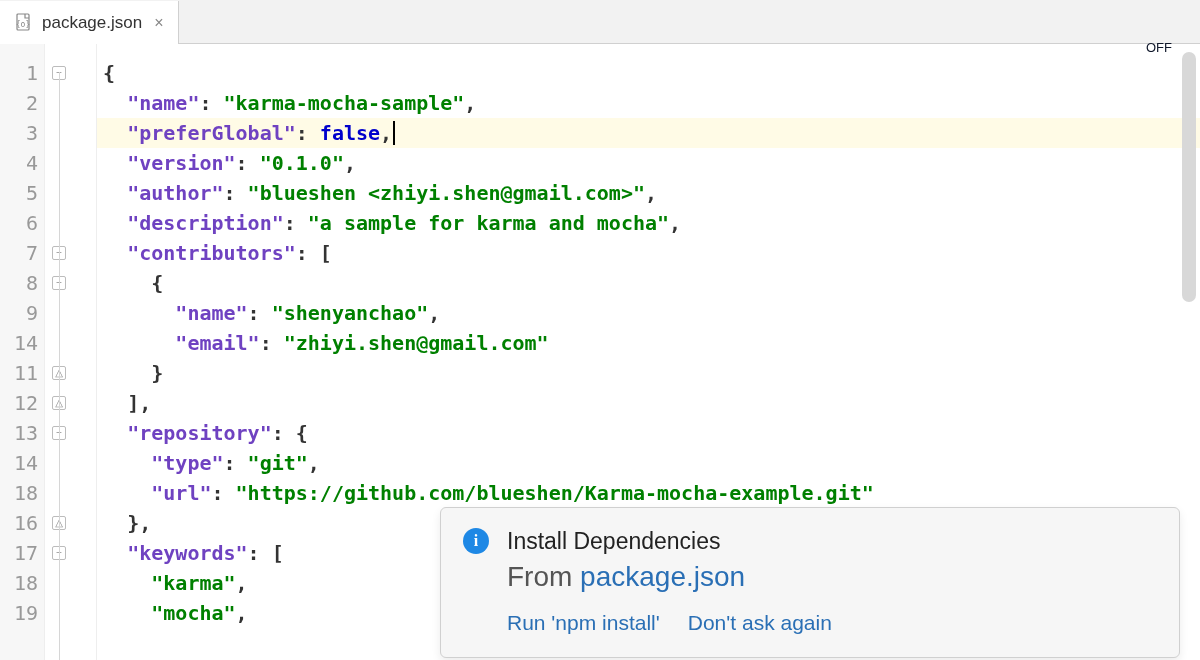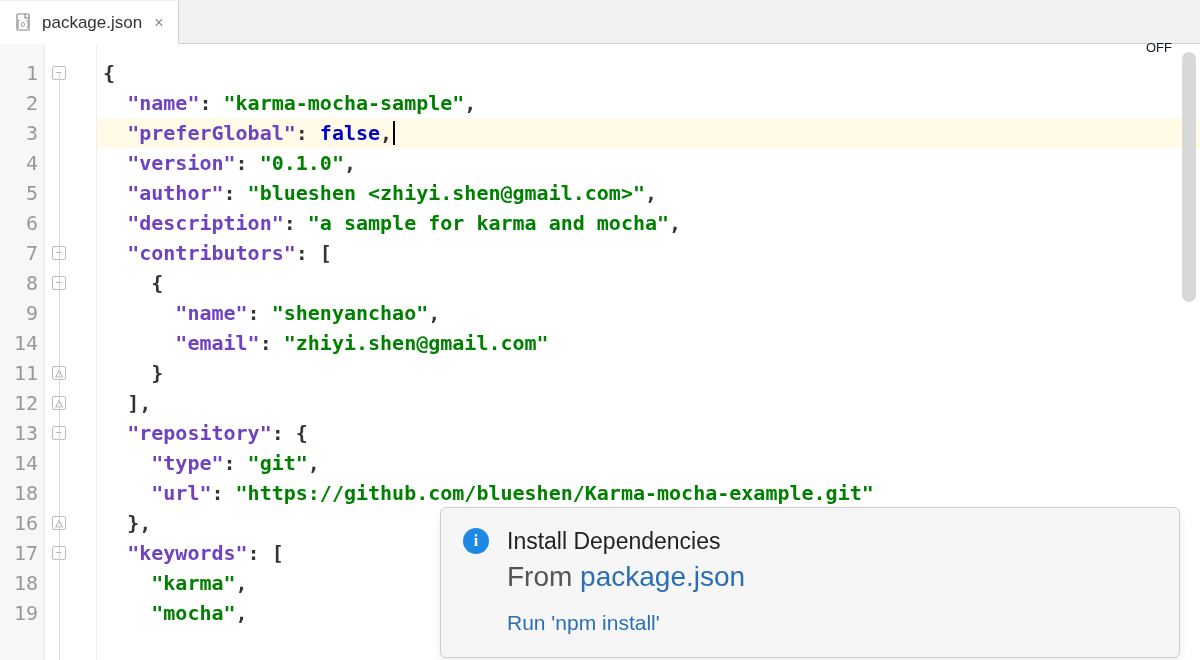--- a/index.html
+++ b/index.html
@@ -247,14 +247,15 @@
 <div class="scroll-track"></div>
 
 <div class="popup">
   <div class="info-icon">i</div>
   <h3>Install Dependencies</h3>
   <div class="from-line">
     <span>From </span><span class="fn">package.json</span>
   </div>
   <div class="actions">
     <a>Run 'npm install'</a>
+    <a>Don't ask again</a>
   </div>
 </div>
 
 </body></html>

